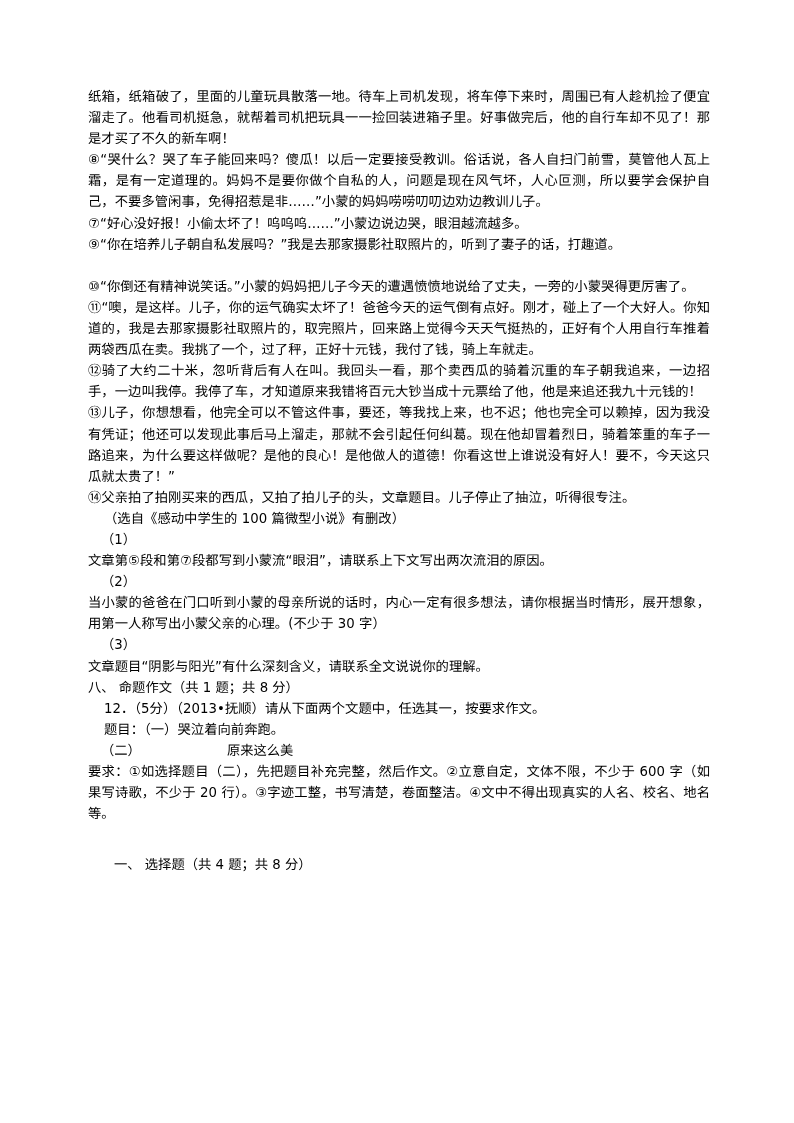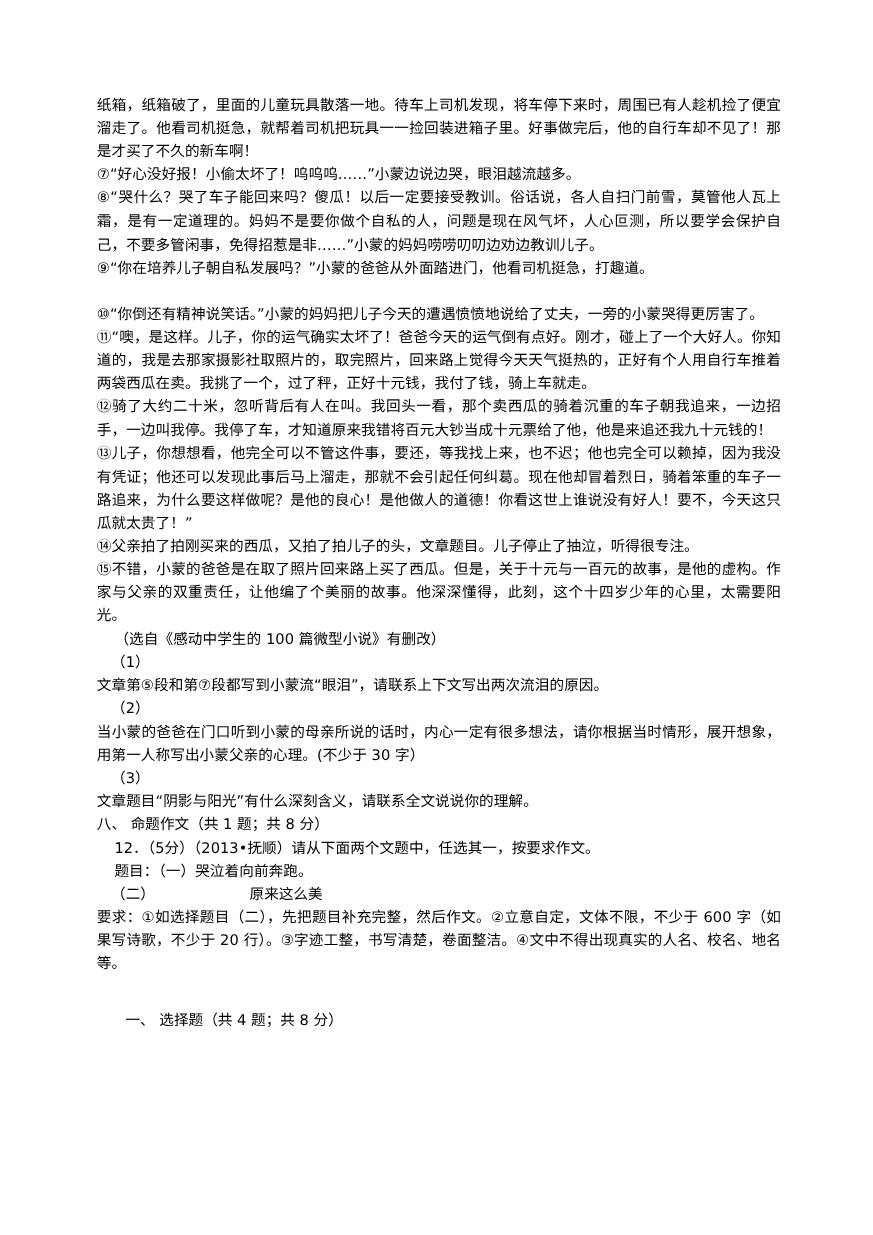--- a/index.html
+++ b/index.html
@@ -105,39 +105,38 @@
   }
 </style>
 </head>
 <body>
 
 <div class="page">
   <div class="content">
 
     <p class="p p-cont">纸箱，纸箱破了，里面的儿童玩具散落一地。待车上司机发现，将车停下来时，周围已有人趁机捡了便宜溜走了。他看司机挺急，就帮着司机把玩具一一捡回装进箱子里。好事做完后，他的自行车却不见了！那是才买了不久的新车啊！</p>
 
+    <p class="p"><span>⑧</span><span>“哭什么？哭了车子能回来吗？傻瓜！以后一定要接受教训。俗话说，各人自扫门前雪，莫管他人瓦上霜，是有一定道理的。妈妈不是要你做个自私的人，问题是现在风气坏，人心叵测，所以要学会保护自己，不要多管闲事，免得招惹是非……”小蒙的妈妈唠唠叨叨边劝边教训儿子。</span></p>
+
     <p class="p"><span>⑦</span><span>“好心没好报！小偷太坏了！呜呜呜……”小蒙边说边哭，眼泪越流越多。</span></p>
 
-    <p class="p"><span>⑧</span><span>“哭什么？哭了车子能回来吗？傻瓜！以后一定要接受教训。俗话说，各人自扫门前雪，莫管他人瓦上霜，是有一定道理的。妈妈不是要你做个自私的人，问题是现在风气坏，人心叵测，所以要学会保护自己，不要多管闲事，免得招惹是非……”小蒙的妈妈唠唠叨叨边劝边教训儿子。</span></p>
-
-    <p class="p"><span>⑨</span><span>“你在培养儿子朝自私发展吗？”小蒙的爸爸从外面踏进门，他看司机挺急，打趣道。</span></p>
+    <p class="p"><span>⑨</span><span>“你在培养儿子朝自私发展吗？”我是去那家摄影社取照片的，听到了妻子的话，打趣道。</span></p>
 
     <div class="blank-line"></div>
 
     <p class="p"><span>⑩</span><span>“你倒还有精神说笑话。”小蒙的妈妈把儿子今天的遭遇愤愤地说给了丈夫，一旁的小蒙哭得更厉害了。</span></p>
 
     <p class="p"><span>⑪</span><span>“噢，是这样。儿子，你的运气确实太坏了！爸爸今天的运气倒有点好。刚才，碰上了一个大好人。你知道的，我是去那家摄影社取照片的，取完照片，回来路上觉得今天天气挺热的，正好有个人用自行车推着两袋西瓜在卖。我挑了一个，过了秤，正好十元钱，我付了钱，骑上车就走。</span></p>
 
     <p class="p"><span>⑫</span><span>骑了大约二十米，忽听背后有人在叫。我回头一看，那个卖西瓜的骑着沉重的车子朝我追来，一边招手，一边叫我停。我停了车，才知道原来我错将百元大钞当成十元票给了他，他是来追还我九十元钱的！</span></p>
 
     <p class="p"><span>⑬</span><span>儿子，你想想看，他完全可以不管这件事，要还，等我找上来，也不迟；他也完全可以赖掉，因为我没有凭证；他还可以发现此事后马上溜走，那就不会引起任何纠葛。现在他却冒着烈日，骑着笨重的车子一路追来，为什么要这样做呢？是他的良心！是他做人的道德！你看这世上谁说没有好人！要不，今天这只瓜就太贵了！”</span></p>
 
     <p class="p"><span>⑭</span><span>父亲拍了拍刚买来的西瓜，又拍了拍儿子的头，文章题目。儿子停止了抽泣，听得很专注。</span></p>
 
-    <p class="p"><span>⑮</span><span>不错，小蒙的爸爸是在取了照片回来路上买了西瓜。但是，关于十元与一百元的故事，是他的虚构。作家与父亲的双重责任，让他编了个美丽的故事。他深深懂得，此刻，这个十四岁少年的心里，太需要阳光。</span></p>
 
     <p class="p p-left">（选自《感动中学生的 100 篇微型小说》有删改）</p>
 
     <p class="q-num">（1）</p>
     <p class="p">文章第⑤段和第⑦段都写到小蒙流“眼泪”，请联系上下文写出两次流泪的原因。</p>
 
     <p class="q-num">（2）</p>
     <p class="p">当小蒙的爸爸在门口听到小蒙的母亲所说的话时，内心一定有很多想法，请你根据当时情形，展开想象，用第一人称写出小蒙父亲的心理。(不少于 30 字）</p>
 
     <p class="q-num">（3）</p>

